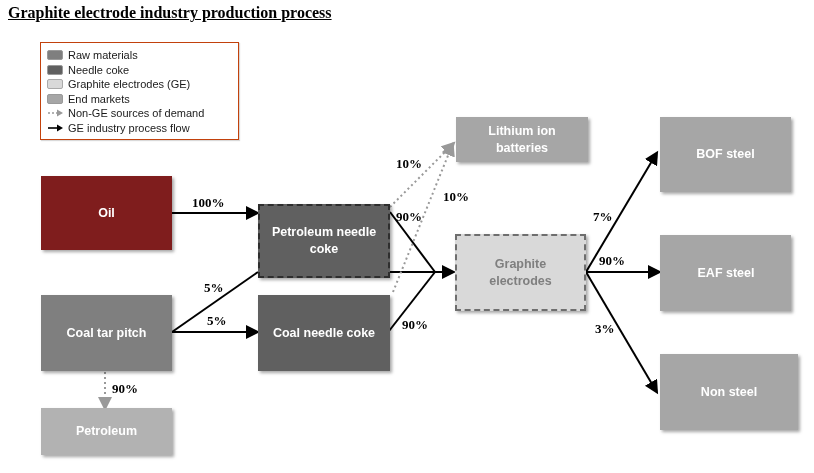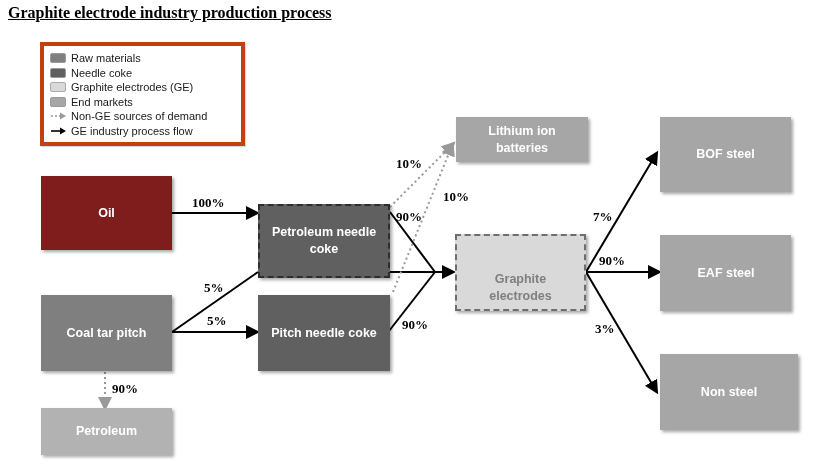--- a/index.html
+++ b/index.html
@@ -17,21 +17,21 @@
     font-family:"Liberation Serif",serif;
     font-size:16px;font-weight:bold;color:#000;
     text-decoration:underline;
     white-space:nowrap;
   }
   
   #legend{
     position:absolute;left:40px;top:42px;
     width:185px;
     background:#fff;
-    border:4px solid #c2410c;
+    border:1px solid #c2410c;
     box-shadow:1px 1px 1px rgba(0,0,0,0.15);
     padding:5px 6px 4px 6px;
     font-size:11px;color:#1a1a1a;
   }
   .legend-row{display:flex;align-items:center;height:14.5px;}
   .swatch{
     display:inline-block;width:14px;height:8px;
     margin-right:5px;border-radius:2px;
     border:1px solid #9a9a9a;
     flex:0 0 auto;
@@ -44,21 +44,21 @@
     position:absolute;
     display:flex;align-items:center;justify-content:center;
     text-align:center;
     font-weight:bold;font-size:12.5px;color:#ffffff;
     box-sizing:border-box;
     box-shadow:2px 2px 3px rgba(0,0,0,0.35);
     padding:4px 10px;
     line-height:1.35;
   }
   .node.dashed-dark{border:2px dashed #2e2e2e;margin-top:28px;}
-  .node.dashed-light{border:2px dashed #6e6e6e;color:#7f7f7f;align-items:flex-end;}
+  .node.dashed-light{border:2px dashed #6e6e6e;color:#7f7f7f;}
   
   .flow-label{
     position:absolute;
     font-family:"Liberation Serif",serif;
     font-weight:bold;font-size:13px;color:#000;
     white-space:nowrap;
   }
   #arrows{position:absolute;left:0;top:0;width:814px;height:473px;}
 </style>
 </head>
@@ -132,21 +132,21 @@
   <div class="node" style="left: 41px; top: 295px; width: 131px; height: 76px; background: rgb(127, 127, 127);">
     <span>Coal tar pitch</span>
   </div>
   <div class="node" style="left: 41px; top: 408px; width: 131px; height: 47px; background: rgb(178, 178, 178);">
     <span>Petroleum</span>
   </div>
   <div class="node dashed-dark" style="left: 258px; top: 176px; width: 132px; height: 74px; background: rgb(96, 96, 96);">
     <span>Petroleum needle coke</span>
   </div>
   <div class="node" style="left: 258px; top: 295px; width: 132px; height: 76px; background: rgb(96, 96, 96);">
-    <span>Pitch needle coke</span>
+    <span>Coal needle coke</span>
   </div>
   <div class="node" style="left: 456px; top: 117px; width: 132px; height: 45px; background: rgb(166, 166, 166);">
     <span>Lithium ion batteries</span>
   </div>
   <div class="node dashed-light" style="left: 455px; top: 234px; width: 131px; height: 77px; background: rgb(217, 217, 217);">
     <span>Graphite electrodes</span>
   </div>
   <div class="node" style="left: 660px; top: 117px; width: 131px; height: 75px; background: rgb(166, 166, 166);">
     <span>BOF steel</span>
   </div>

